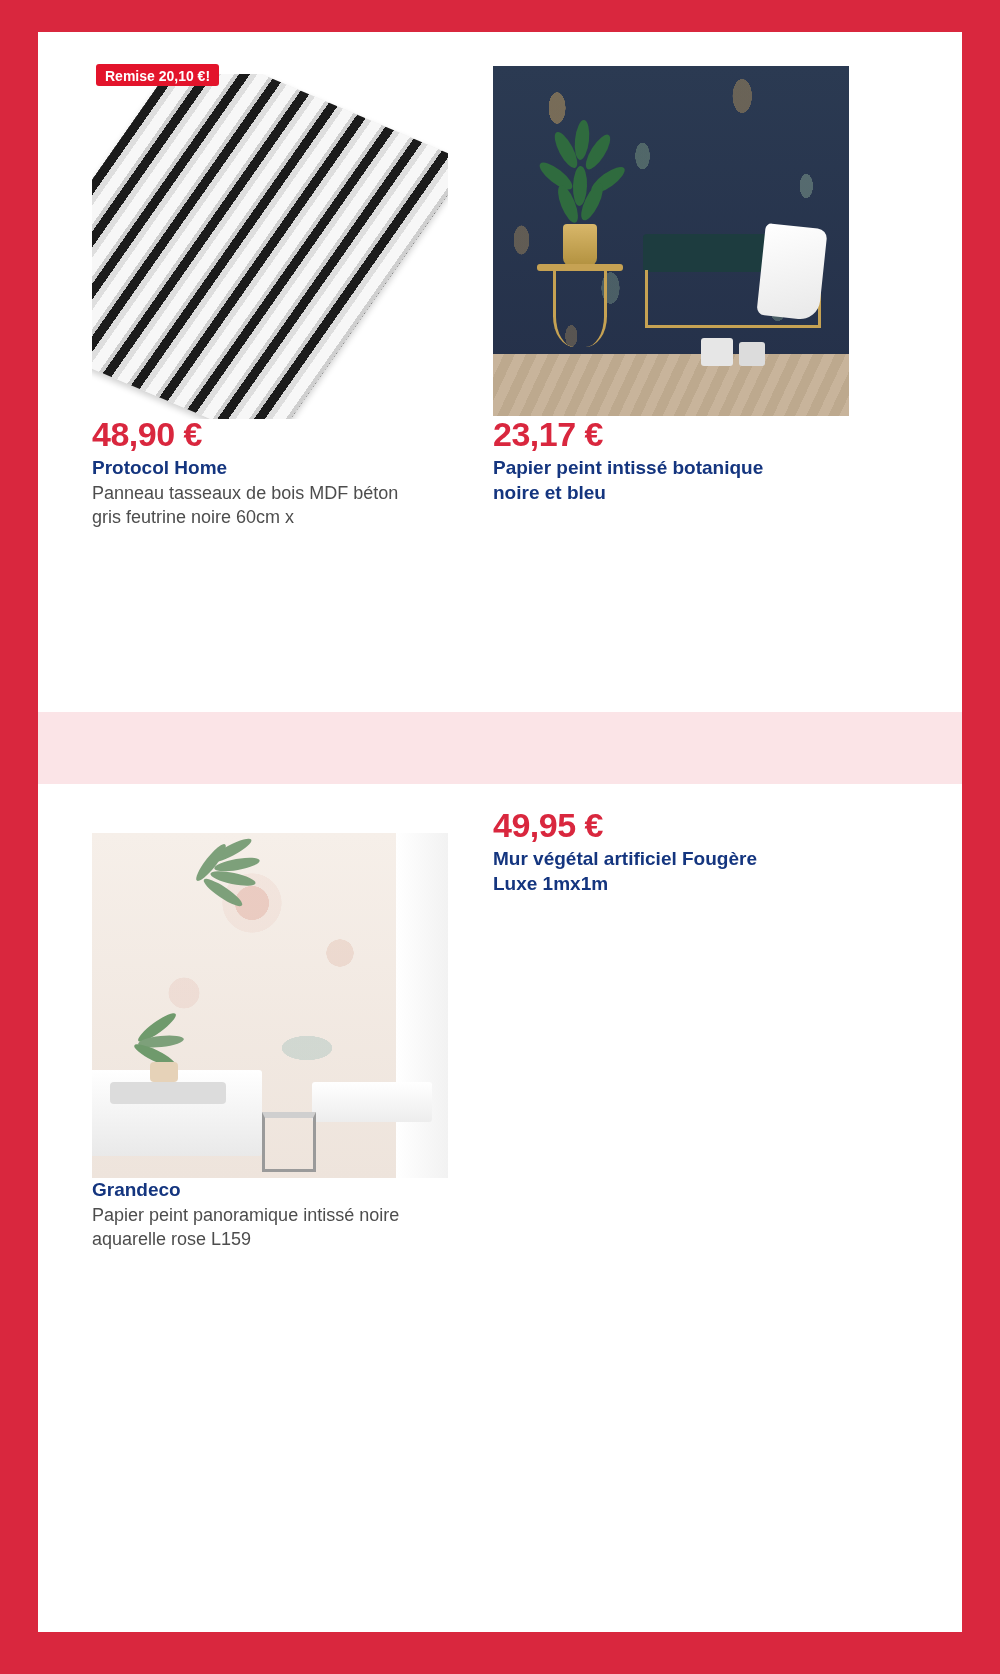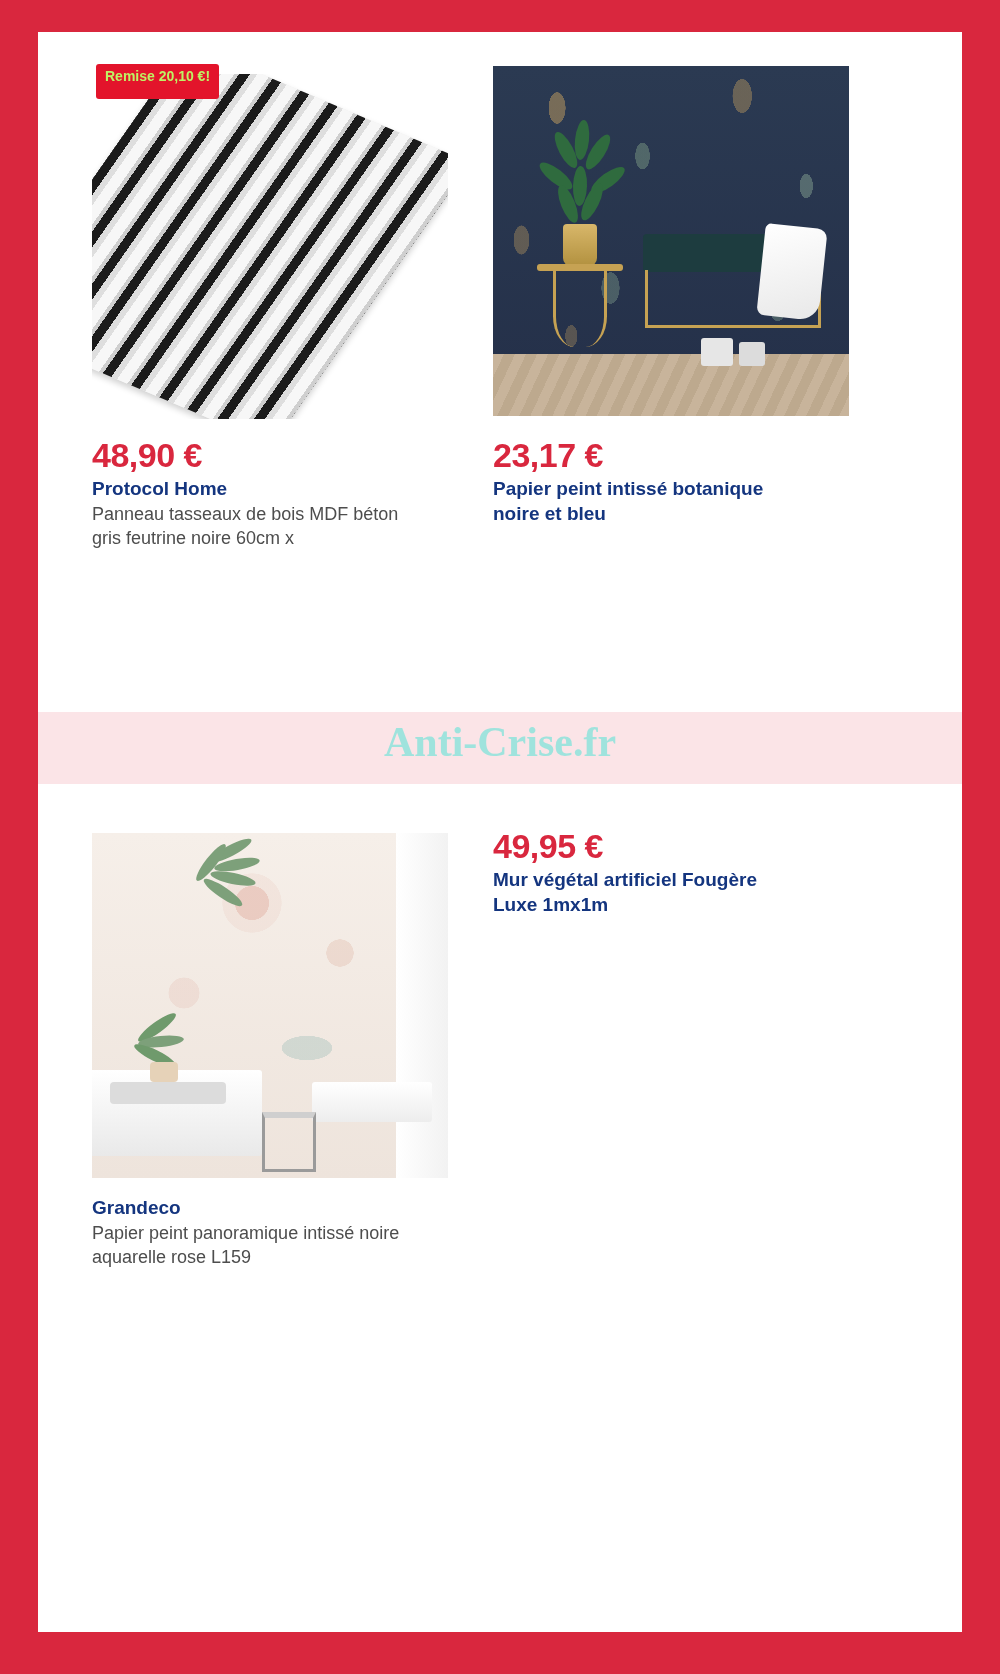--- a/index.html
+++ b/index.html
@@ -72,29 +72,29 @@
   .imgbox {
     position: relative;
     width: 356px;
     height: 368px;
   }
   .badge {
     position: absolute;
     left: 4px;
     top: 16px;
     background: #e3142b;
-    color: #bef264;
+    color: #ffffff;
     font-size: 14px;
     font-weight: bold;
-    padding: 4px 9px 15px 9px;
+    padding: 4px 9px 2px 9px;
     border-radius: 3px;
     z-index: 5;
     white-space: nowrap;
   }
-  .info { margin-top: 21px; }
+  .info { margin-top: 0; }
   .price {
     font-size: 34px;
     font-weight: bold;
     color: #d9273e;
     letter-spacing: -0.5px;
     line-height: 1.1;
   }
   .brand {
     font-size: 19px;
     font-weight: bold;
@@ -371,14 +371,13 @@
         <div class="price">49,95 €</div>
         <div class="title-blue">Mur végétal artificiel Fougère Luxe 1mx1m</div>
       </div>
     </div>
 
   </div>
 
   <div class="band">
     <div class="band-inner"></div>
   </div>
-  <div class="watermark">Anti-Crise.fr</div>
 </div>
 
 </body></html>

